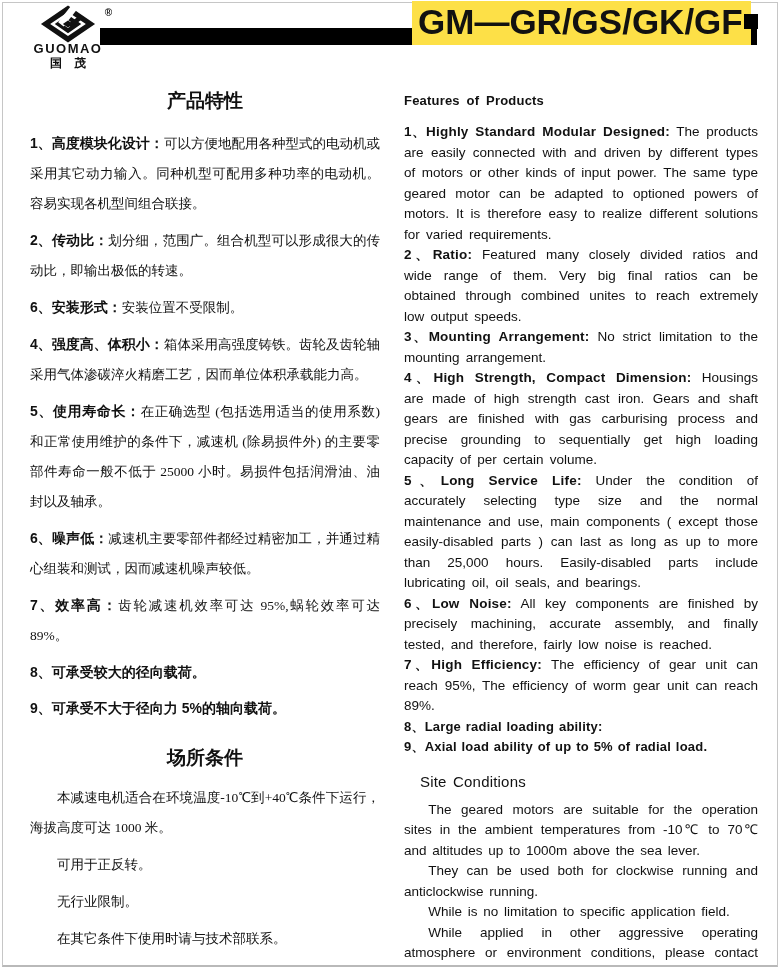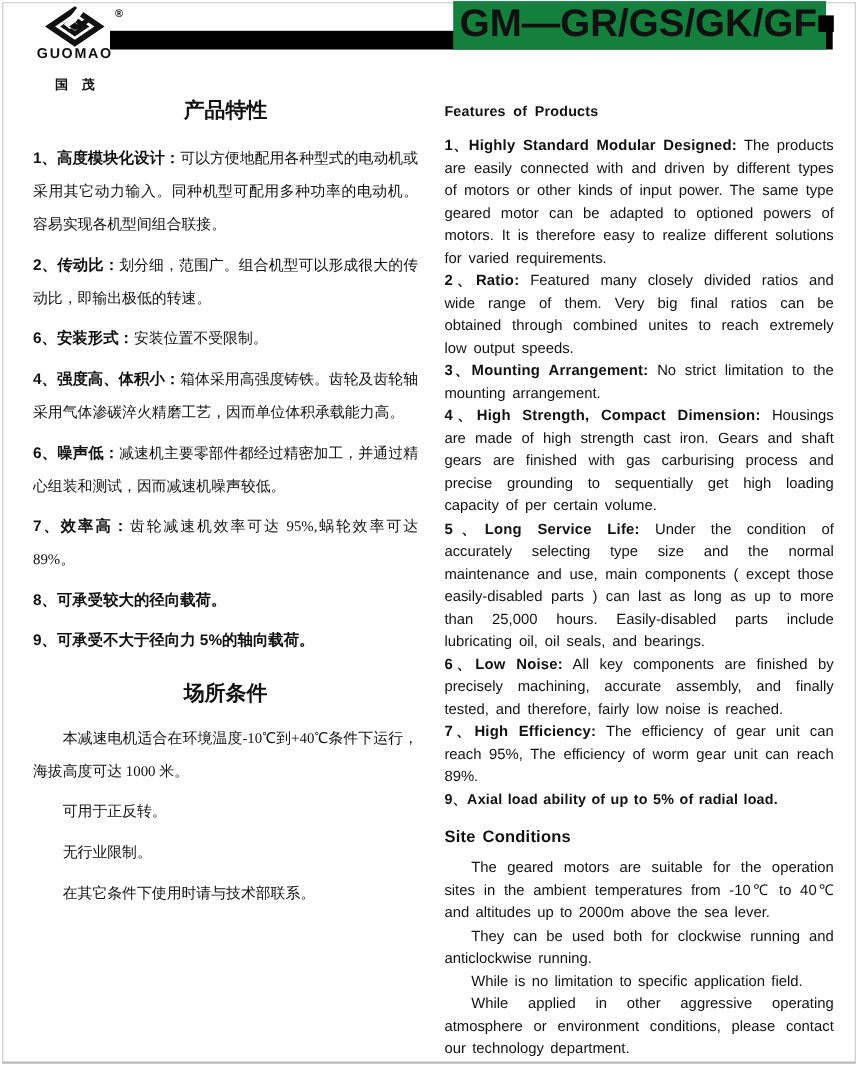--- a/index.html
+++ b/index.html
@@ -8,26 +8,26 @@
     background:#ffffff;color:#111;overflow:hidden;
     font-family:"Liberation Sans",sans-serif;
   }
   .frame{position:absolute;inset:2px;border:1px solid #c6c6c6;border-bottom:2px solid #b9b9b9;pointer-events:none;}
 
   
   .logo{position:absolute;left:26px;top:3px;width:84px;text-align:center;}
   .logo svg{display:block;margin:2px auto 0;}
   .reg{position:absolute;right:-2px;top:4px;font-size:10px;font-weight:bold;}
   .brand{font-weight:bold;font-size:13px;letter-spacing:1.5px;line-height:13px;margin-top:-1px;}
-  .brand-cn{font-weight:bold;font-size:12px;line-height:13px;margin-top:16px;}
+  .brand-cn{font-weight:bold;font-size:12px;line-height:13px;margin-top:2px;}
   .header-bar{position:absolute;left:100px;top:28px;width:657px;height:17px;background:#000;z-index:1;}
   .header-tab{position:absolute;left:744px;top:14px;width:14px;height:15px;background:#000;z-index:3;}
   .doc-title{
     position:absolute;left:412px;top:1px;z-index:2;margin:0;
-    background:#15803d;padding:0 8px 2px 6px;white-space:nowrap;
+    background:#fde047;padding:0 8px 2px 6px;white-space:nowrap;
     font-size:35px;line-height:42px;font-weight:bold;letter-spacing:0;
   }
 
   
   .col{position:absolute;top:88px;}
   .col-left{left:30px;width:350px;}
   .col-right{left:404px;width:354px;}
 
   h2.cn-h{margin:0 0 14px;font-size:19px;line-height:26px;font-weight:bold;text-align:center;}
   .cn-item{margin:0 0 6px;font-size:13.5px;line-height:30px;text-align:justify;
@@ -35,21 +35,21 @@
   .cn-item b{font-family:"Liberation Sans",sans-serif;font-size:14px;}
   .cn-item.allbold{font-family:"Liberation Sans",sans-serif;font-weight:normal;font-size:14px;}
   h2.cn-h.site{margin-top:22px;margin-bottom:12px;}
   .cn-para{margin:0 0 7px;font-size:13.5px;line-height:30px;text-indent:2em;text-align:justify;
            font-family:"Liberation Serif",serif;}
 
   h2.en-h{margin:0 0 8px;font-size:13px;line-height:26px;font-weight:bold;word-spacing:3px;letter-spacing:.2px;}
   .en-item{margin:0;font-size:13.5px;line-height:20.5px;text-align:justify;word-spacing:2.5px;}
   .en-item b{letter-spacing:.2px;}
   .en-item.allbold{font-weight:bold;font-size:13px;word-spacing:1px;}
-  h3.en-site-h{margin:14px 0 8px;font-size:15px;line-height:20px;font-weight:bold;letter-spacing:.2px;word-spacing:2px;}
+  h3.en-site-h{margin:14px 16px 8px;font-size:15px;line-height:20px;font-weight:normal;letter-spacing:.2px;word-spacing:2px;}
   .en-para{margin:0;font-size:13.5px;line-height:20.5px;text-align:justify;text-indent:1.8em;word-spacing:2px;}
 </style>
 </head>
 <body>
 
 <div class="page">
   <div class="frame"></div>
 
   <div class="logo">
     <span class="reg">®</span>
@@ -67,20 +67,21 @@
   <div class="header-tab"></div>
   <h1 class="doc-title">GM—GR/GS/GK/GF</h1>
 
   <section class="col col-left">
     <h2 class="cn-h">产品特性</h2>
 
     <p class="cn-item"><b>1、高度模块化设计：</b><span>可以方便地配用各种型式的电动机或采用其它动力输入。同种机型可配用多种功率的电动机。容易实现各机型间组合联接。</span></p>
     <p class="cn-item"><b>2、传动比：</b><span>划分细，范围广。组合机型可以形成很大的传动比，即输出极低的转速。</span></p>
     <p class="cn-item"><b>6、安装形式：</b><span>安装位置不受限制。</span></p>
     <p class="cn-item"><b>4、强度高、体积小：</b><span>箱体采用高强度铸铁。齿轮及齿轮轴采用气体渗碳淬火精磨工艺，因而单位体积承载能力高。</span></p>
+    <p class="cn-item"><b>5、使用寿命长：</b><span>在正确选型 (包括选用适当的使用系数) 和正常使用维护的条件下，减速机 (除易损件外) 的主要零部件寿命一般不低于 25000 小时。易损件包括润滑油、油封以及轴承。</span></p>
     <p class="cn-item"><b>6、噪声低：</b><span>减速机主要零部件都经过精密加工，并通过精心组装和测试，因而减速机噪声较低。</span></p>
     <p class="cn-item"><b>7、效率高：</b><span>齿轮减速机效率可达 95%,蜗轮效率可达 89%。</span></p>
     <p class="cn-item allbold"><b>8、可承受较大的径向载荷。</b></p>
     <p class="cn-item allbold"><b>9、可承受不大于径向力 5%的轴向载荷。</b></p>
 
     <h2 class="cn-h site">场所条件</h2>
     <p class="cn-para">本减速电机适合在环境温度-10℃到+40℃条件下运行，海拔高度可达 1000 米。</p>
     <p class="cn-para">可用于正反转。</p>
     <p class="cn-para">无行业限制。</p>
     <p class="cn-para">在其它条件下使用时请与技术部联系。</p>
@@ -89,21 +90,22 @@
   <section class="col col-right">
     <h2 class="en-h">Features of Products</h2>
 
     <p class="en-item"><b>1、Highly Standard Modular Designed:</b> <span>The products are easily connected with and driven by different types of motors or other kinds of input power. The same type geared motor can be adapted to optioned powers of motors. It is therefore easy to realize different solutions for varied requirements.</span></p>
     <p class="en-item"><b>2、Ratio:</b> <span>Featured many closely divided ratios and wide range of them. Very big final ratios can be obtained through combined unites to reach extremely low output speeds.</span></p>
     <p class="en-item"><b>3、Mounting Arrangement:</b> <span>No strict limitation to the mounting arrangement.</span></p>
     <p class="en-item"><b>4、High Strength, Compact Dimension:</b> <span>Housings are made of high strength cast iron. Gears and shaft gears are finished with gas carburising process and precise grounding to sequentially get high loading capacity of per certain volume.</span></p>
     <p class="en-item"><b>5、Long Service Life:</b> <span>Under the condition of accurately selecting type size and the normal maintenance and use, main components ( except those easily-disabled parts ) can last as long as up to more than 25,000 hours. Easily-disabled parts include lubricating oil, oil seals, and bearings.</span></p>
     <p class="en-item"><b>6、Low Noise:</b> <span>All key components are finished by precisely machining, accurate assembly, and finally tested, and therefore, fairly low noise is reached.</span></p>
     <p class="en-item"><b>7、High Efficiency:</b> <span>The efficiency of gear unit can reach 95%, The efficiency of worm gear unit can reach 89%.</span></p>
+    <p class="en-item allbold"><b>8、Large radial loading ability:</b></p>
     <p class="en-item allbold"><b>9、Axial load ability of up to 5% of radial load.</b></p>
 
     <h3 class="en-site-h">Site Conditions</h3>
-    <p class="en-para">The geared motors are suitable for the operation sites in the ambient temperatures from -10℃ to 40℃ and altitudes up to 2000m above the sea lever.</p>
+    <p class="en-para">The geared motors are suitable for the operation sites in the ambient temperatures from -10℃ to 70℃ and altitudes up to 1000m above the sea lever.</p>
     <p class="en-para">They can be used both for clockwise running and anticlockwise running.</p>
     <p class="en-para">While is no limitation to specific application field.</p>
     <p class="en-para">While applied in other aggressive operating atmosphere or environment conditions, please contact our technology department.</p>
   </section>
 </div>
 
 </body></html>

